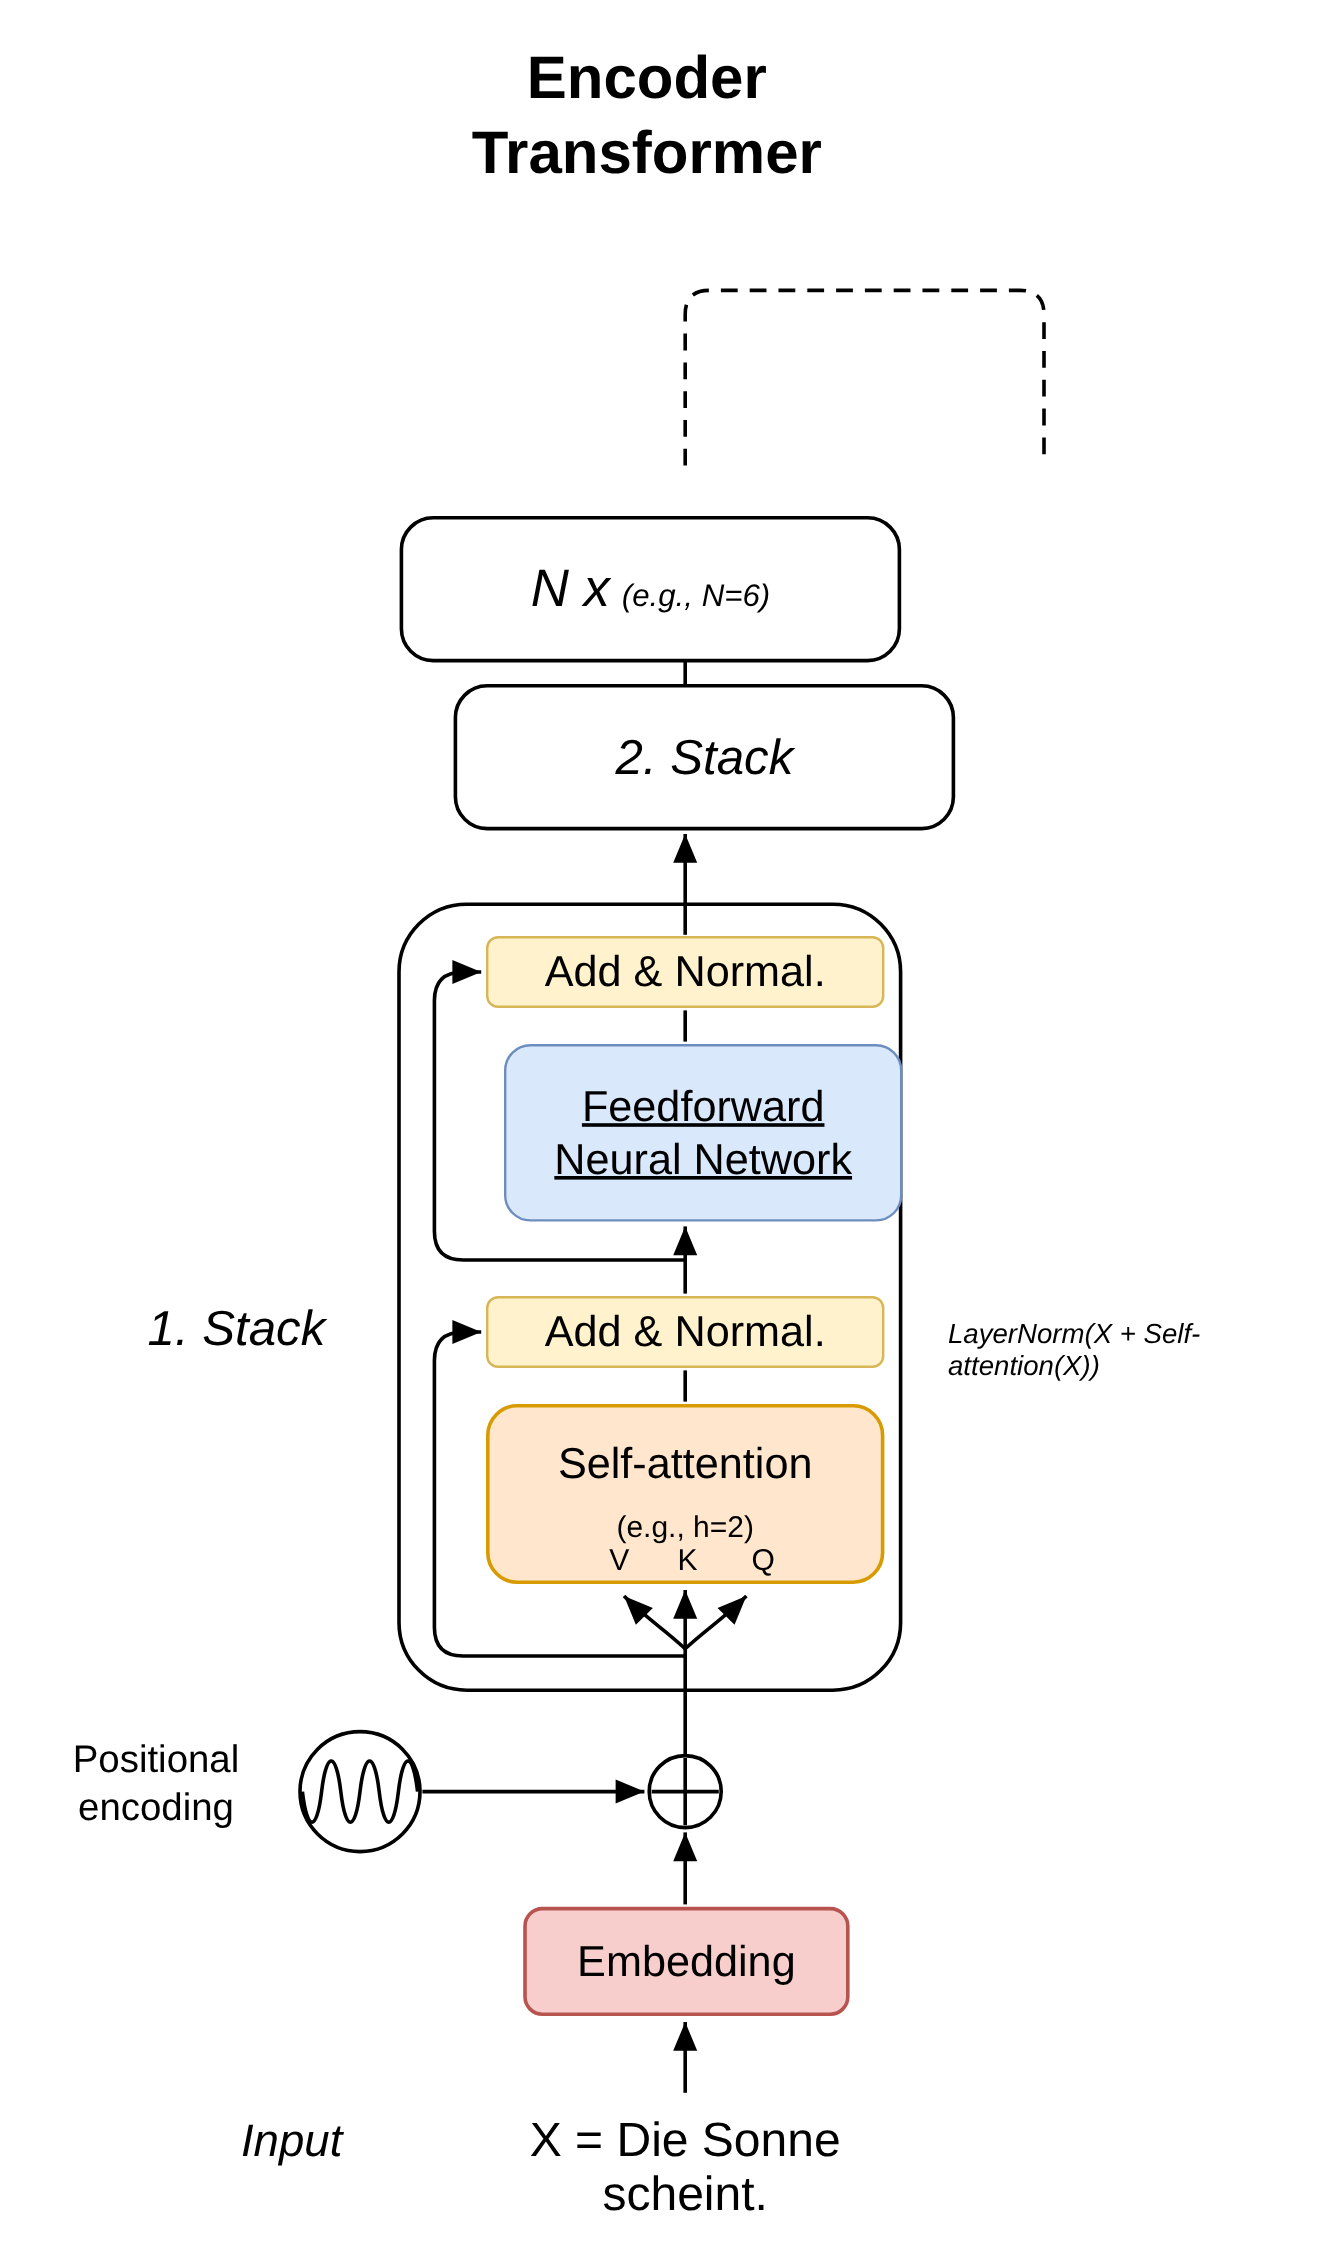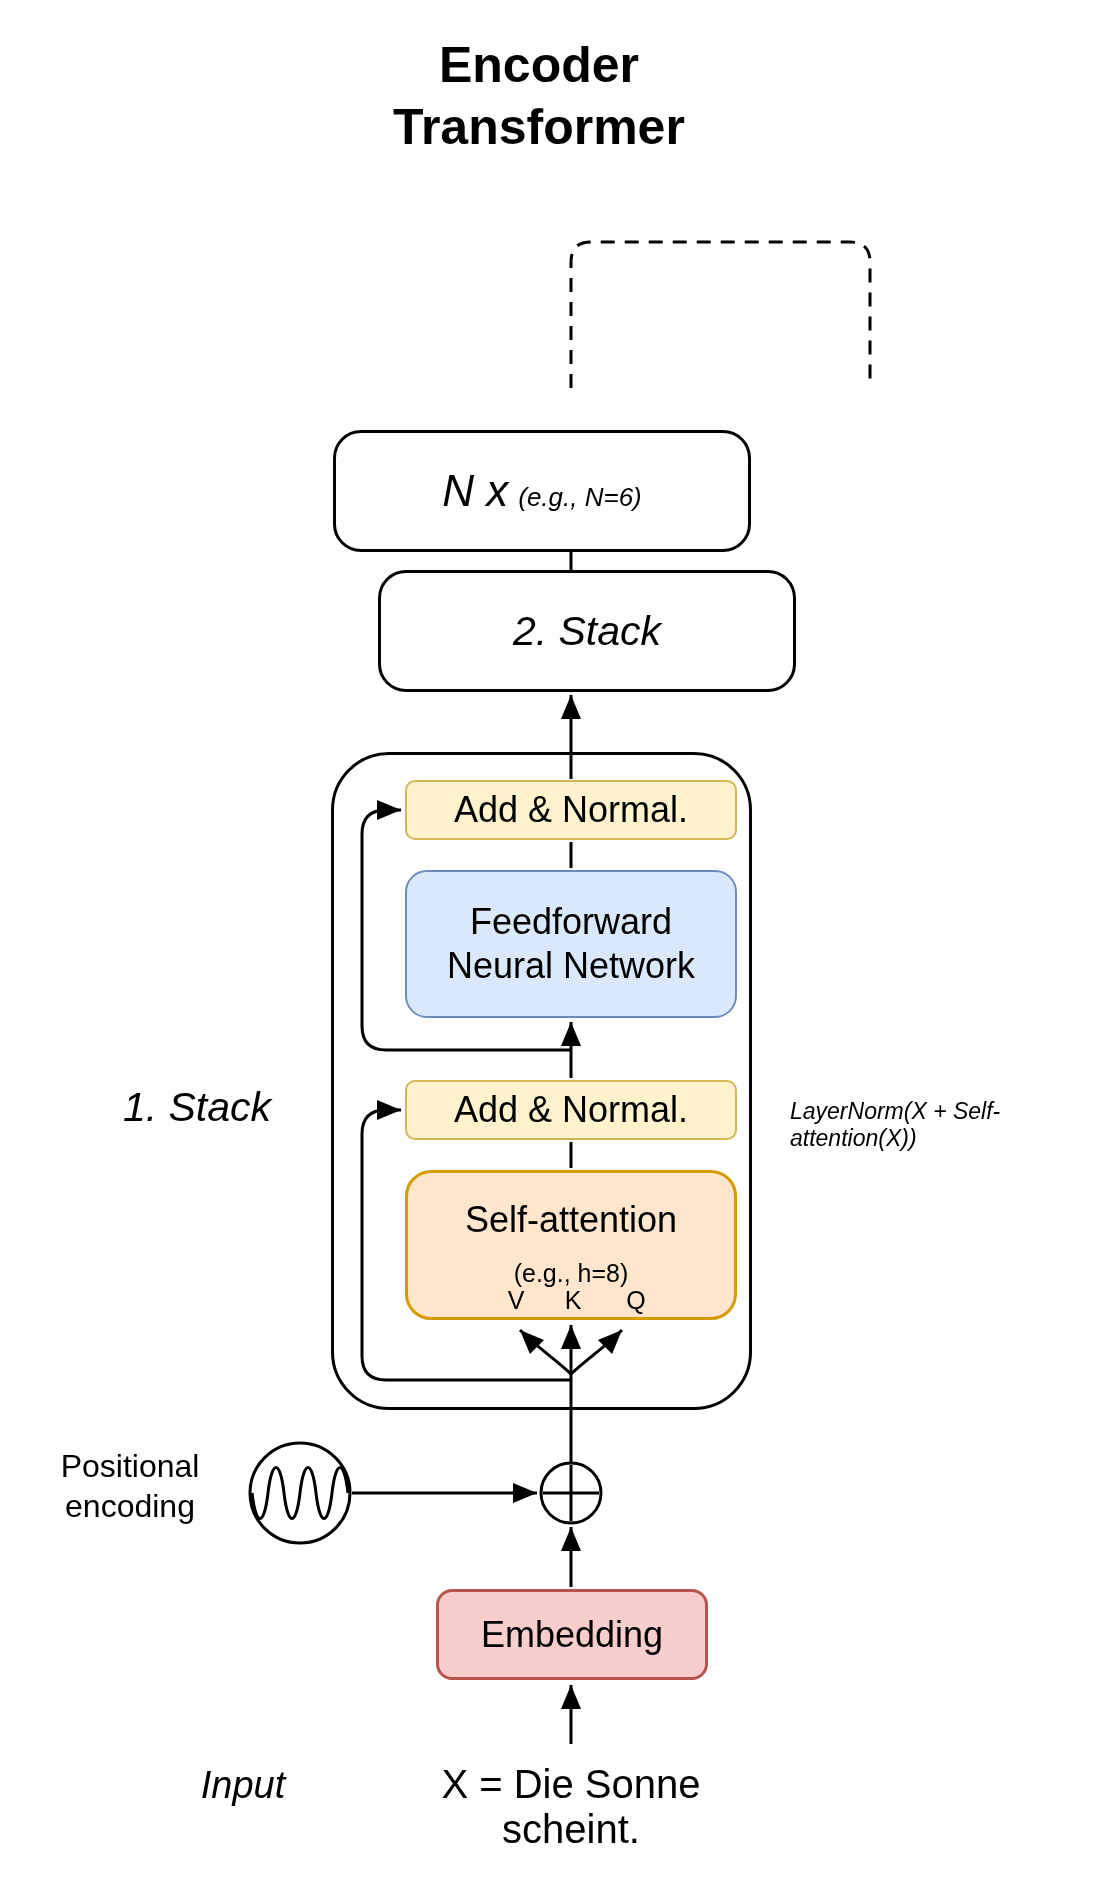--- a/index.html
+++ b/index.html
@@ -45,26 +45,26 @@
     background:var(--add_norm_bg,#fff2cc);
     border:2px solid var(--add_norm_border,#d6b656);
     border-radius:10px;
     display:flex;align-items:center;justify-content:center;
     font-size:36px;
   }
   .add-normal-top{top:780px;}
   .add-normal-bottom{top:1080px;}
 
   .ffn-box{
-    left:405px;top:870px;width:332px;height:148px;
+    left:420px;top:870px;width:332px;height:148px;
     background:var(--ffn_bg,#dae8fc);
     border:2px solid var(--ffn_border,#6c8ebf);
     border-radius:22px;
     display:flex;flex-direction:column;align-items:center;justify-content:center;
-    font-size:36px;line-height:44px;text-align:center;
+    font-size:36px;line-height:44px;text-align:center;text-decoration:underline;
   }
 
   .self-attention-box{
     left:405px;top:1170px;width:332px;height:150px;
     background:var(--attention_bg,#ffe6cc);
     border:3px solid var(--attention_border,#d79b00);
     border-radius:26px;
   }
   .sa-label{position:absolute;left:0;top:26px;width:100%;text-align:center;font-size:36px;}
   .sa-note{position:absolute;left:0;top:86px;width:100%;text-align:center;font-size:25px;}
@@ -154,21 +154,21 @@
     <div>Feedforward</div>
     <div>Neural Network</div>
   </div>
 
   <div class="abs add-normal-box add-normal-bottom">
     <span>Add &amp; Normal.</span>
   </div>
 
   <div class="abs self-attention-box">
     <div class="sa-label">Self-attention</div>
-    <div class="sa-note">(e.g., h=8)</div>
+    <div class="sa-note">(e.g., h=2)</div>
     <span class="sa-input sa-v">V</span>
     <span class="sa-input sa-k">K</span>
     <span class="sa-input sa-q">Q</span>
   </div>
 
   <div class="abs stack1-side-label">1. Stack</div>
   <div class="abs layernorm-annotation">LayerNorm(X + Self-attention(X))</div>
 
   <div class="abs positional-encoding-label">
     <div>Positional</div>

